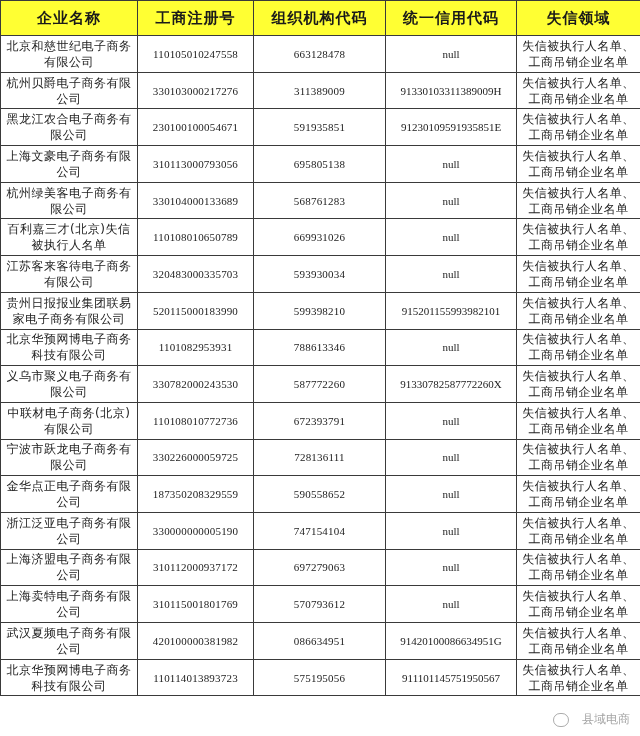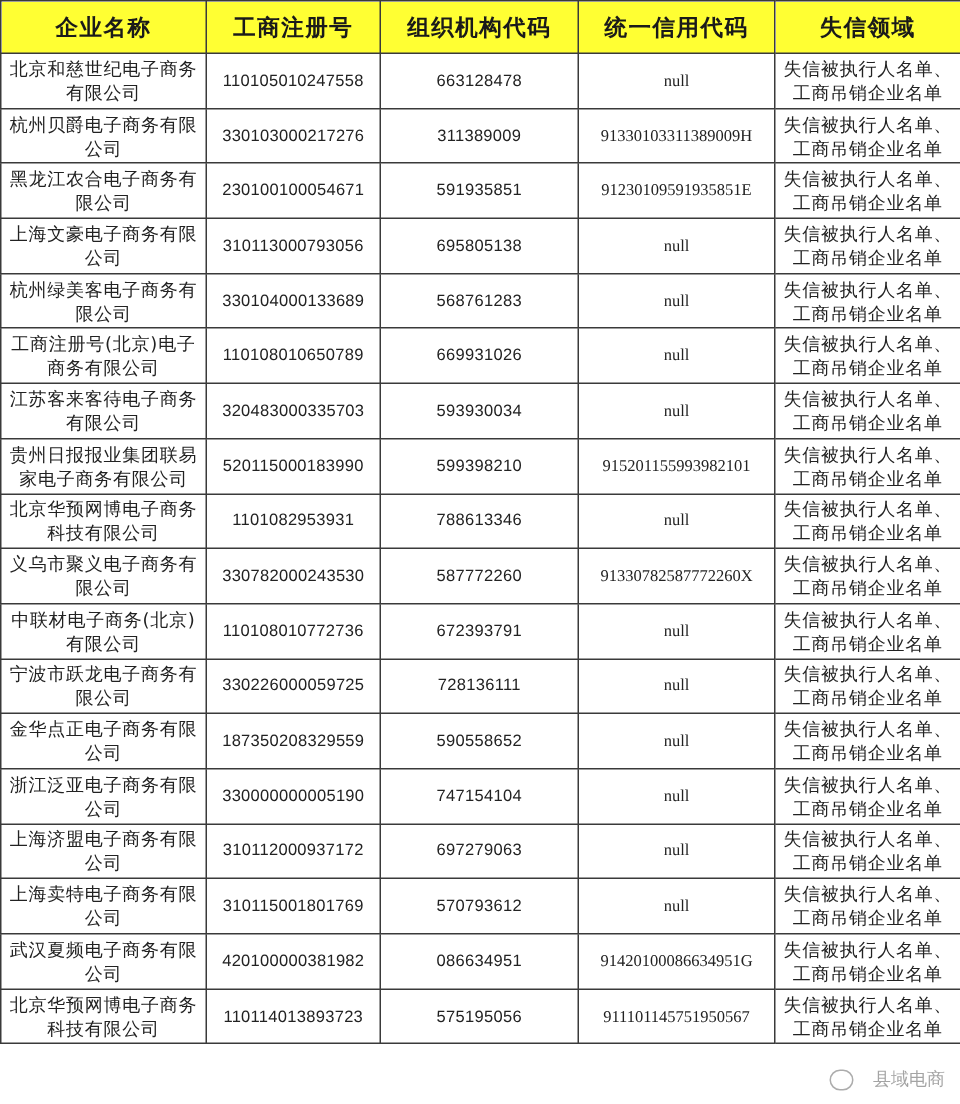--- a/index.html
+++ b/index.html
@@ -48,21 +48,21 @@
       color: #222222;
     }
     td.name {
       font-size: 12px;
       line-height: 16px;
       text-align: center;
       padding: 0 2px !important;
       letter-spacing: 0.5px;
     }
     td.num {
-      font-family: Liberation Sans, sans-serif;
+      font-family: Liberation Serif, serif;
       font-size: 11px;
       letter-spacing: 0.2px;
     }
     td.credit {
       font-family: Liberation Serif, serif;
       font-size: 11px;
       letter-spacing: 0;
     }
     td.domain {
       font-size: 12px;
@@ -140,21 +140,21 @@
         <td class="domain">失信被执行人名单、工商吊销企业名单</td>
       </tr>
       <tr>
         <td class="name">杭州绿美客电子商务有限公司</td>
         <td class="num">330104000133689</td>
         <td class="num">568761283</td>
         <td class="credit">null</td>
         <td class="domain">失信被执行人名单、工商吊销企业名单</td>
       </tr>
       <tr>
-        <td class="name">工商注册号(北京)电子商务有限公司</td>
+        <td class="name">百利嘉三才(北京)失信被执行人名单</td>
         <td class="num">110108010650789</td>
         <td class="num">669931026</td>
         <td class="credit">null</td>
         <td class="domain">失信被执行人名单、工商吊销企业名单</td>
       </tr>
       <tr>
         <td class="name">江苏客来客待电子商务有限公司</td>
         <td class="num">320483000335703</td>
         <td class="num">593930034</td>
         <td class="credit">null</td>

